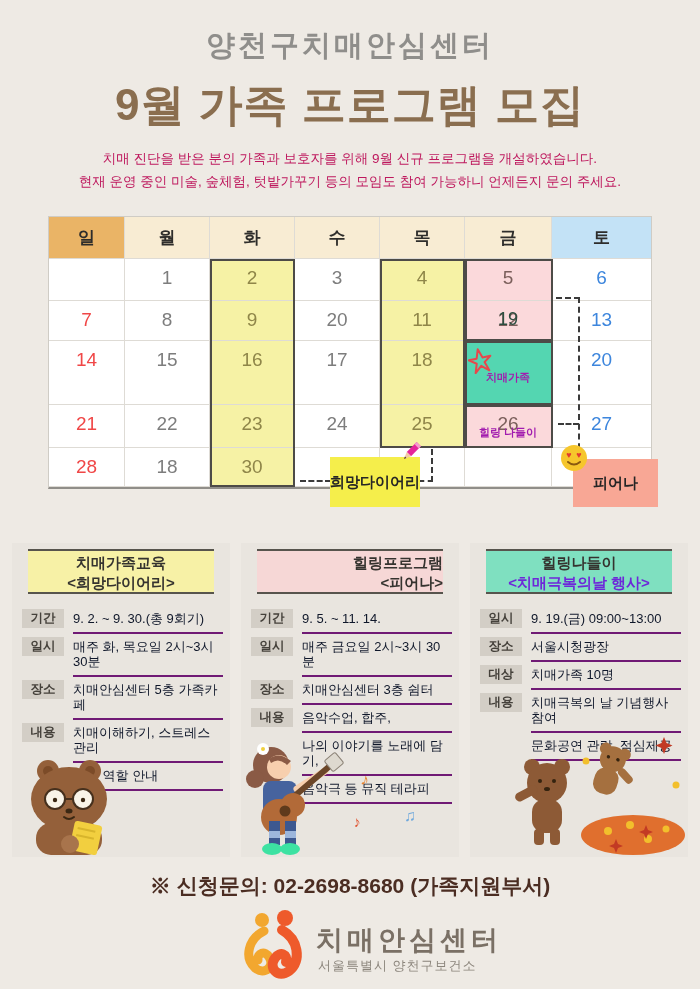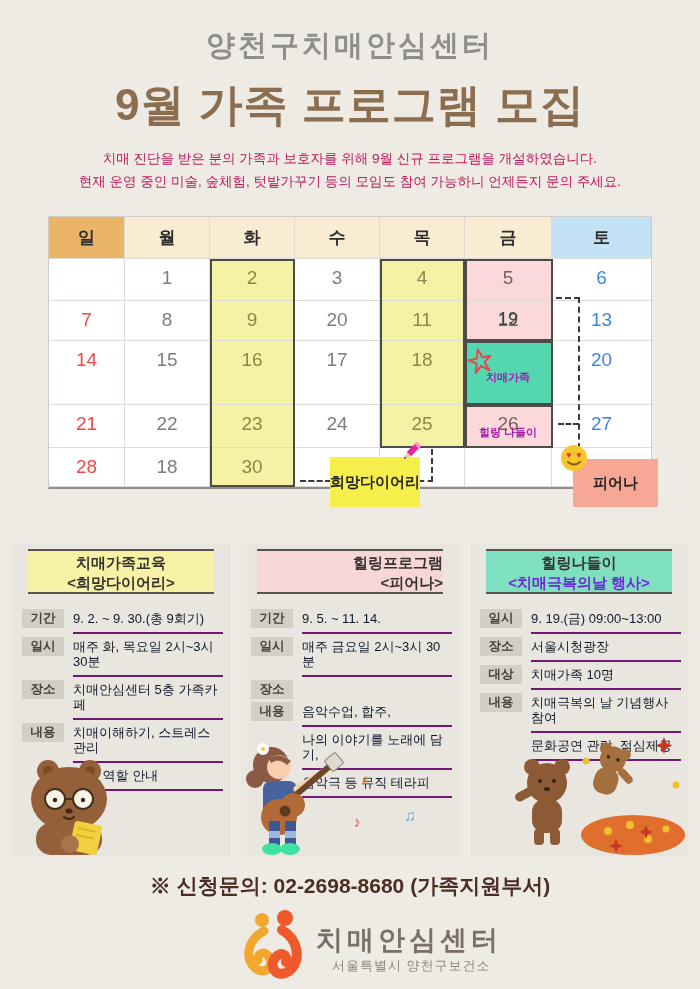--- a/index.html
+++ b/index.html
@@ -86,21 +86,21 @@
   #mn1 { left:120px; top:228px; color:#e88330; transform:rotate(12deg); }
   #mn2 { left:112px; top:270px; color:#e0512e; transform:rotate(-10deg); font-size:15px; }
   #mn3 { left:163px; top:264px; color:#6fa8dc; }
 
   
   .contact { position:absolute; top:872px; left:0; width:100%; text-align:center;
     font-size:21px; font-weight:bold; color:#4b2d22; }
   .logo-icon { position:absolute; left:240px; top:908px; }
   .logo-title { position:absolute; left:316px; top:922px; font-size:27px; font-weight:600;
     color:#7a7065; letter-spacing:4px; }
-  .logo-sub { position:absolute; left:332px; top:957px; font-size:13px; color:#8b857c; letter-spacing:1px; }
+  .logo-sub { position:absolute; left:318px; top:957px; font-size:13px; color:#8b857c; letter-spacing:1px; }
 </style>
 </head>
 <body>
 
 <div id="poster">
 
   <div class="org-title">양천구치매안심센터</div>
   <div class="main-title">9월 가족 프로그램 모집</div>
   <div class="desc" id="desc1">치매 진단을 받은 분의 가족과 보호자를 위해 9월 신규 프로그램을 개설하였습니다.</div>
   <div class="desc" id="desc2">현재 운영 중인 미술, 숲체험, 텃밭가꾸기 등의 모임도 참여 가능하니 언제든지 문의 주세요.</div>
@@ -256,20 +256,21 @@
       <div class="row">
           <div class="chip">기간</div>
         <div class="val">9. 5. ~ 11. 14.</div>
         </div>
       <div class="row">
           <div class="chip">일시</div>
         <div class="val">매주 금요일 2시~3시 30분</div>
         </div>
       <div class="row">
           <div class="chip">장소</div>
+        <div class="val">치매안심센터 3층 쉼터</div>
         </div>
       <div class="row">
           <div class="chip">내용</div>
         <div class="val">음악수업, 합주,</div>
         </div>
       <div class="row">
           <div class="chip empty"></div>
         <div class="val">나의 이야기를 노래에 담기,</div>
         </div>
       <div class="row">

